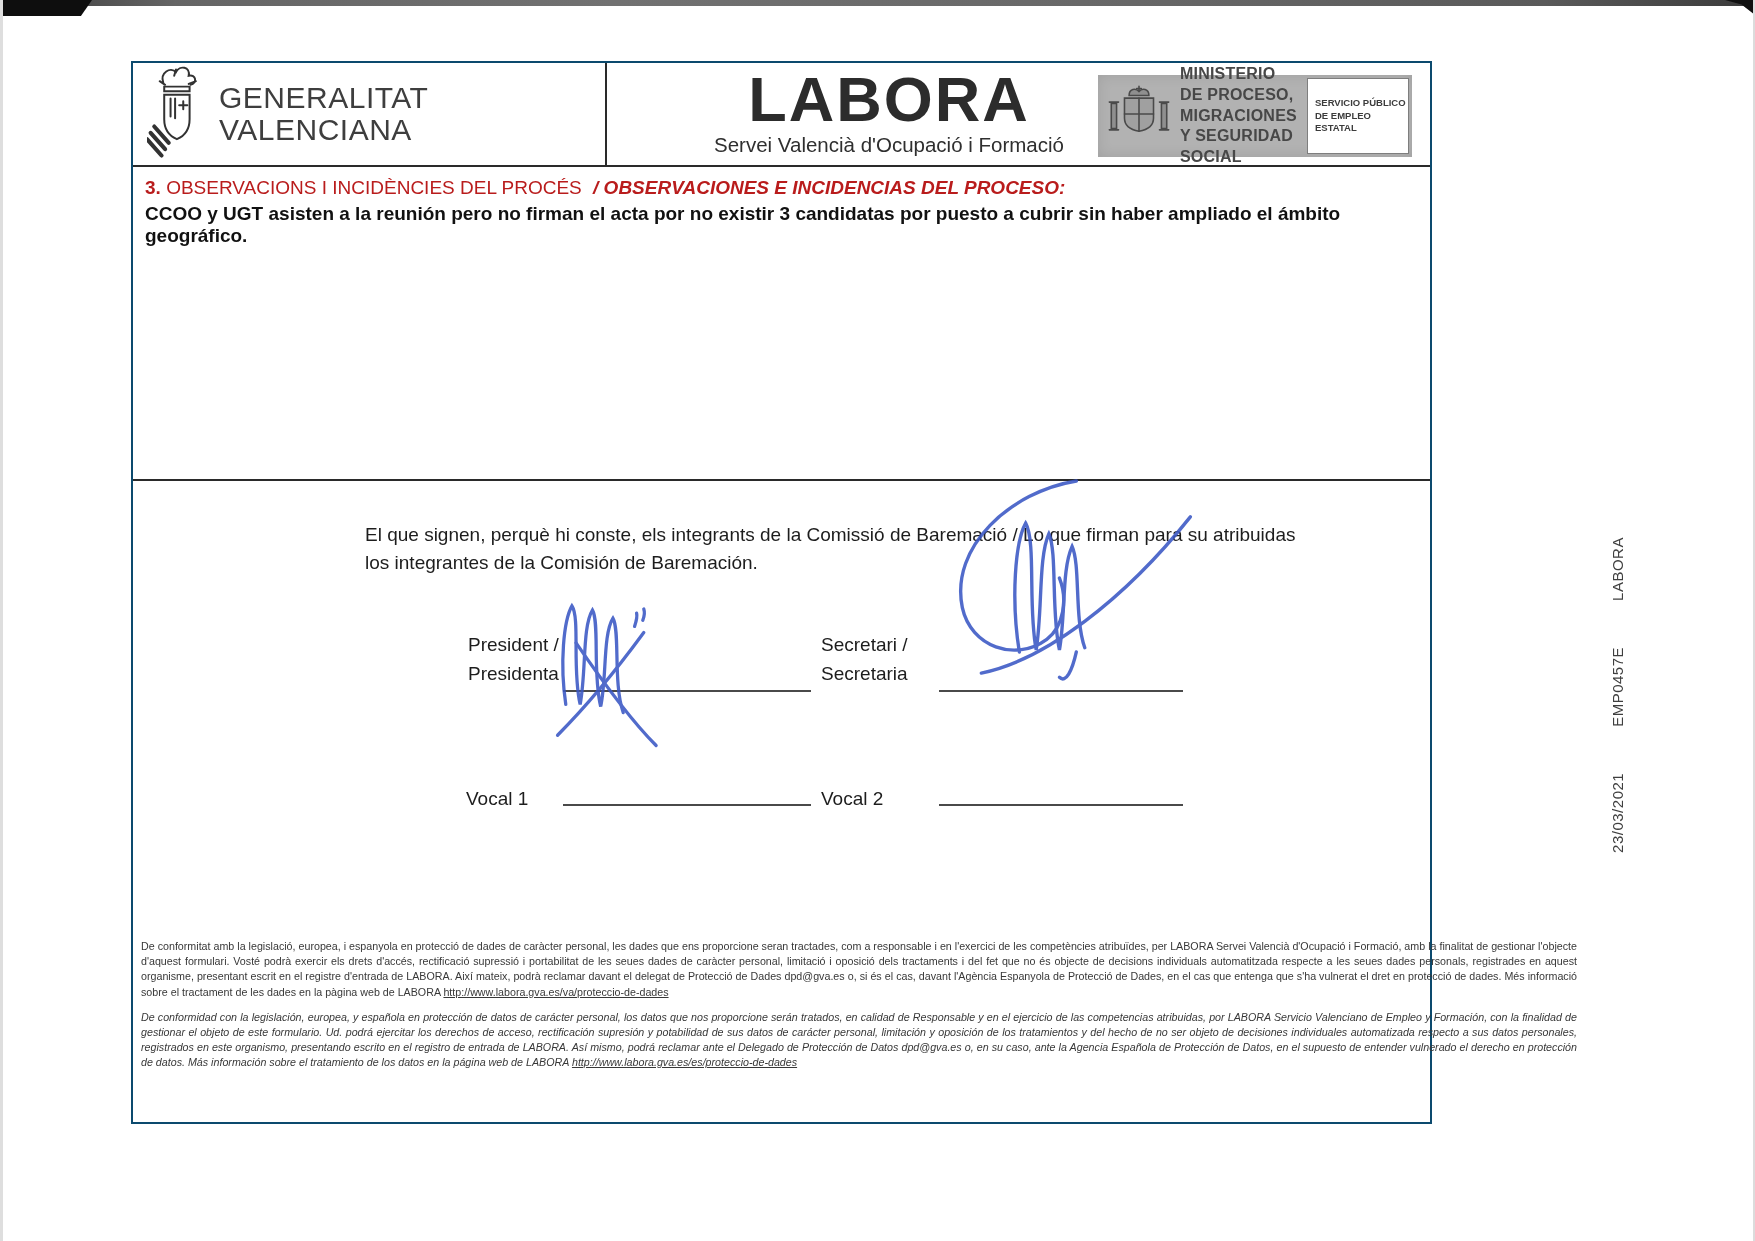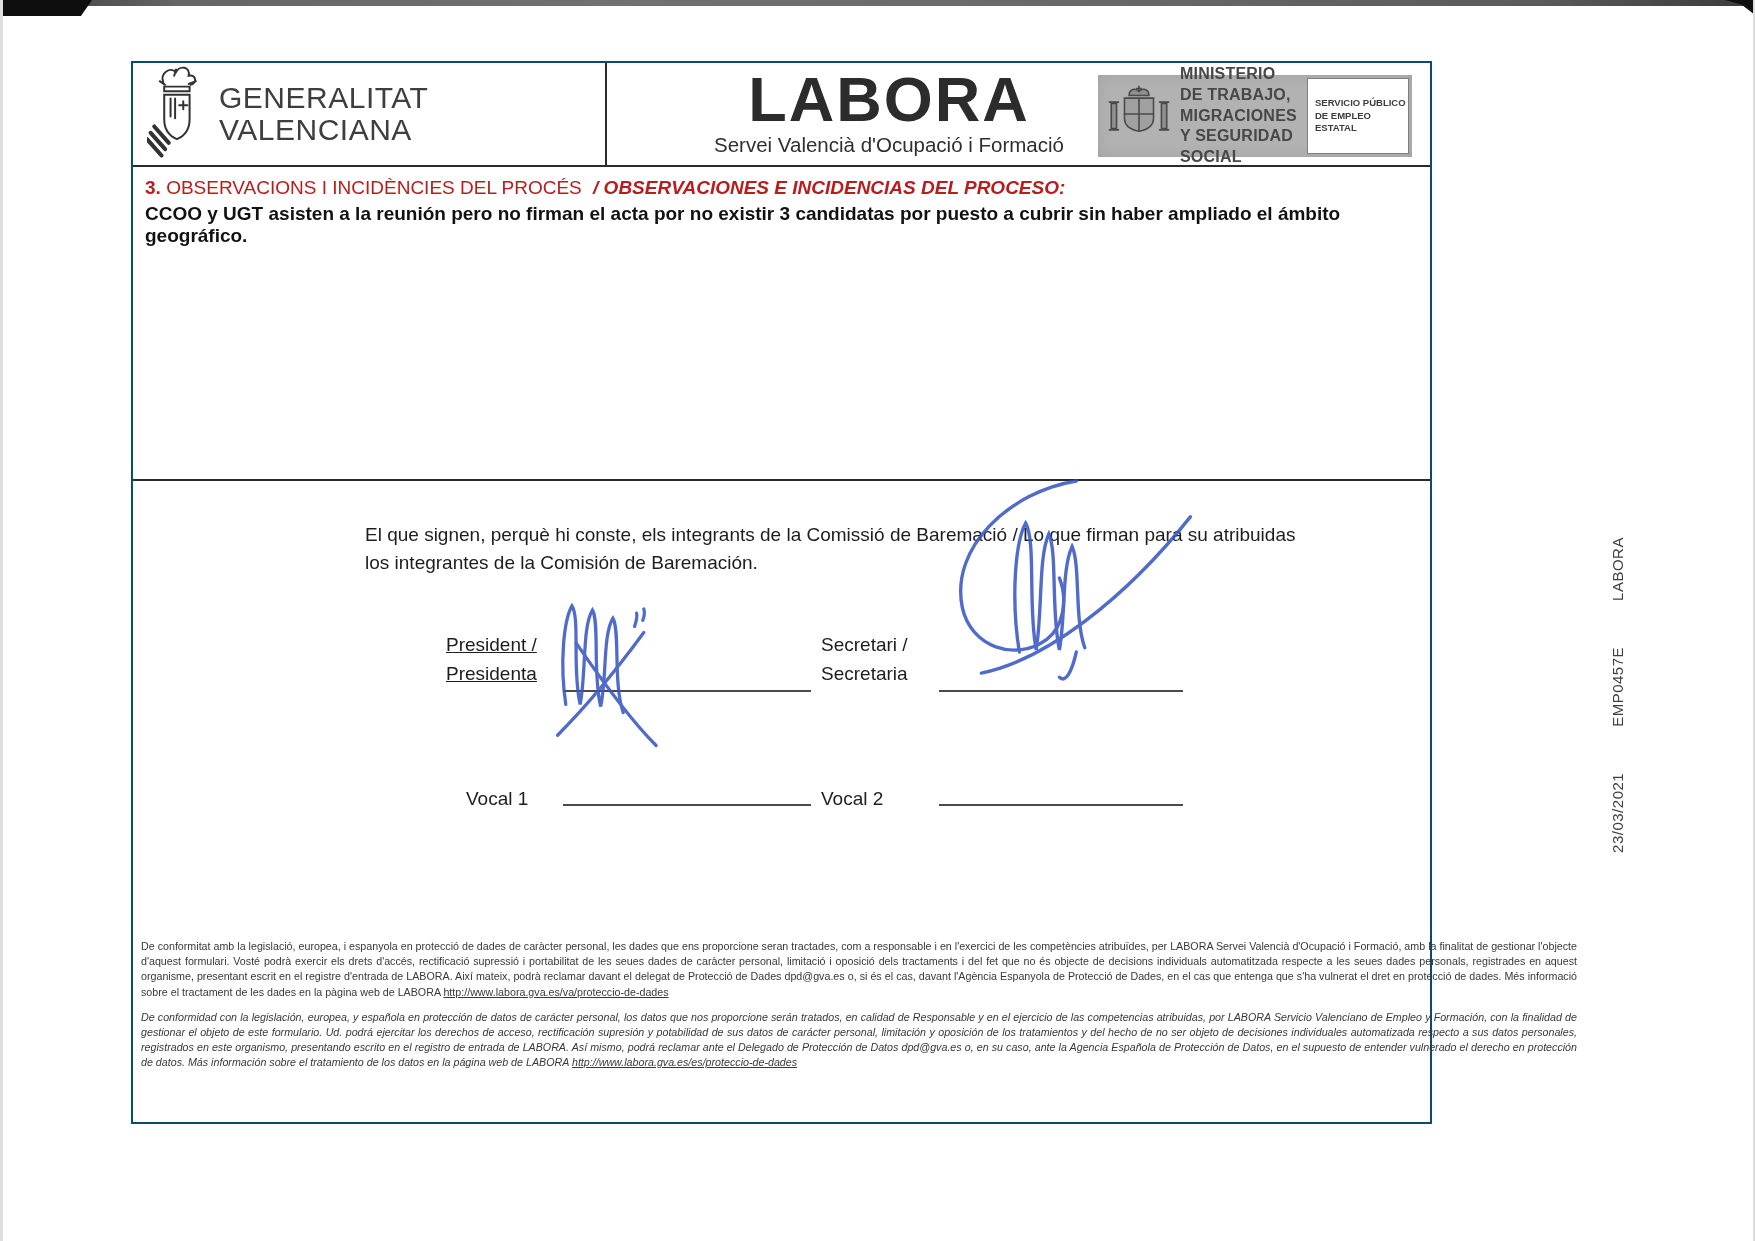--- a/index.html
+++ b/index.html
@@ -45,21 +45,21 @@
   .s3-title { font-size:19px; color:#b91c1c; }
   .s3-num { font-weight:bold; }
   .s3-va { font-weight:400; }
   .s3-es { font-weight:bold; font-style:italic; margin-left:6px; }
   .s3-entry { font-size:19px; font-weight:bold; color:#111; margin-top:4px; }
 
   
   .statement { position:absolute; left:232px; top:458px; width:955px; font-size:19px; color:#1d1d1d; line-height:1.45; }
   .sig-label { position:absolute; font-size:19px; color:#1d1d1d; line-height:1.5; }
   .sig-line { position:absolute; height:0; border-top:2px solid #4a4a4a; }
-  .lbl-president { left:313px; top:568px;text-decoration:underline; }
+  .lbl-president { left:335px; top:568px; }
   .lbl-secretary { left:688px; top:568px; }
   .lbl-vocal1 { left:333px; top:722px; }
   .lbl-vocal2 { left:688px; top:722px; }
   .line-president { left:430px; top:627px; width:248px; }
   .line-secretary { left:806px; top:627px; width:244px; }
   .line-vocal1 { left:430px; top:741px; width:248px; }
   .line-vocal2 { left:806px; top:741px; width:244px; }
   .sig-svg { position:absolute; z-index:3; }
   .sig-president { left:402px; top:520px; }
   .sig-secretary { left:785px; top:408px; }
@@ -127,21 +127,21 @@
             <path d="M28,20 h44 v30 c0,12 -10,18 -22,20 c-12,-2 -22,-8 -22,-20 z" fill="#a0a0a0"></path>
             <path d="M50,20 v50 M28,44 h44"></path>
             <rect x="8" y="28" width="8" height="38" fill="#8f8f8f"></rect>
             <path d="M5,26 h14 M5,68 h14"></path>
             <rect x="84" y="28" width="8" height="38" fill="#8f8f8f"></rect>
             <path d="M81,26 h14 M81,68 h14"></path>
           </svg>
         </span>
         <div class="ministry-text">
           <div>MINISTERIO</div>
-          <div>DE TRABAJO, MIGRACIONES</div>
+          <div>DE PROCESO, MIGRACIONES</div>
           <div>Y SEGURIDAD SOCIAL</div>
         </div>
         <div class="sepe-box">
           <div>SERVICIO PÚBLICO</div>
           <div>DE EMPLEO ESTATAL</div>
         </div>
       </div>
     </div>
 
     <div class="section3">

